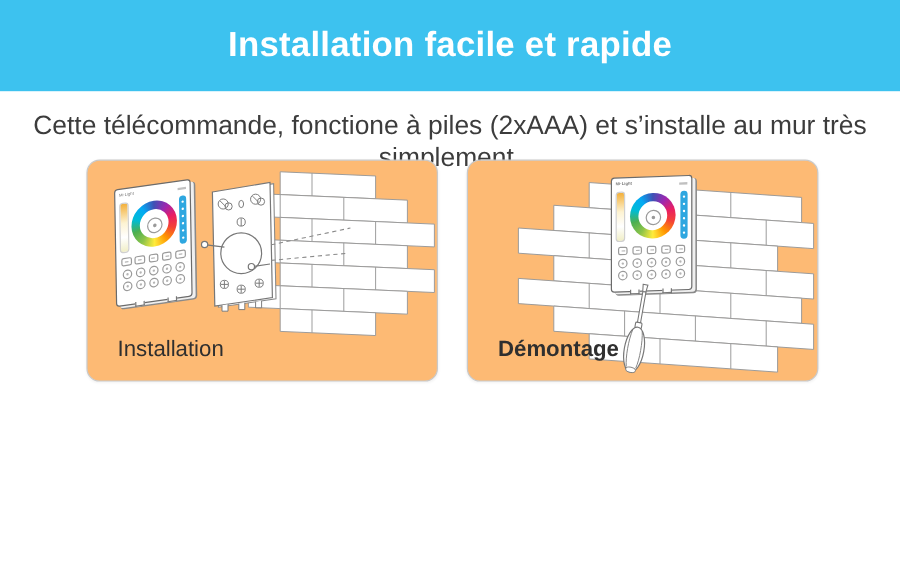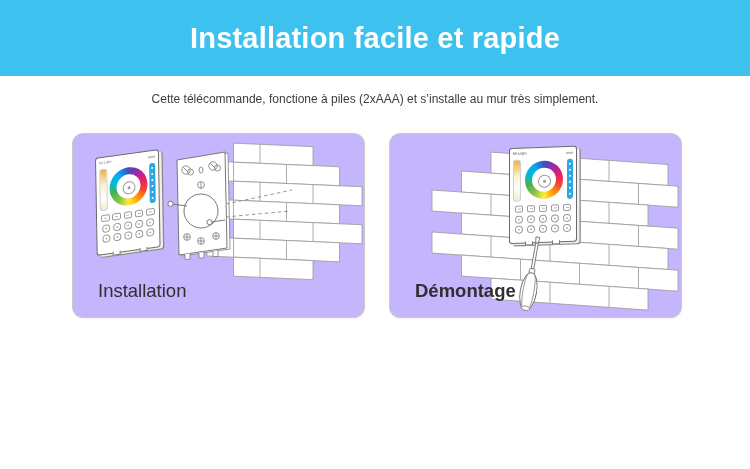--- a/index.html
+++ b/index.html
@@ -2,22 +2,22 @@
 <html><head>
 <meta charset="utf-8">
 <style>
   html,body{margin:0;padding:0;background:#fff;}
   .page{position:relative;width:750px;height:469px;background:#fff;overflow:hidden;
         font-family:"Liberation Sans",sans-serif;}
   .banner{position:absolute;top:0;left:0;width:750px;height:76px;background:#3dc2ef;
           display:flex;align-items:center;justify-content:center;}
   .banner h1{margin:0;font-size:29px;font-weight:bold;color:#fff;letter-spacing:.2px;}
   .subtitle{position:absolute;top:92px;left:0;width:750px;text-align:center;margin:0;
-            font-size:12px;color:#3c3c3c;}
-  .panel{position:absolute;top:133px;width:291px;height:183px;background:#c4b5fd;
+            font-size:22px;color:#3c3c3c;}
+  .panel{position:absolute;top:133px;width:291px;height:183px;background:#fdba74;
          border:1px solid #c9c9c9;border-radius:11px;overflow:hidden;
          box-shadow:0 1px 2px rgba(0,0,0,.05);}
   .panel-install{left:72px;}
   .panel-demount{left:389px;font-weight:bold;}
   .panel-label{position:absolute;left:25px;bottom:15px;font-size:18.5px;color:#2f2f2f;}
   .illus{position:absolute;left:0;top:0;}
 
   
   .remote{position:absolute;background:#fff;border:1.2px solid #6b6b6b;border-radius:3px;
           padding:3px;box-sizing:border-box;

